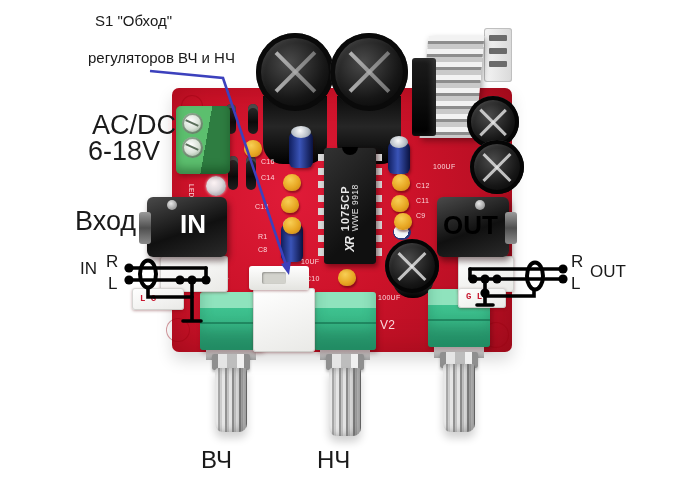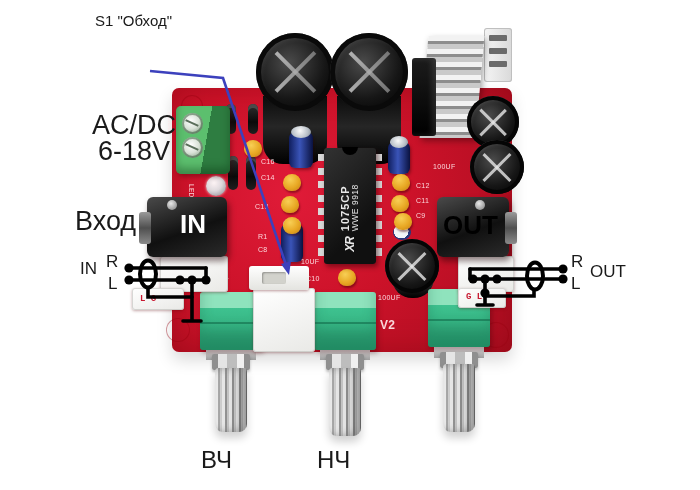--- a/index.html
+++ b/index.html
@@ -175,21 +175,21 @@
   <div class="silk" style="left:255px;top:203px;">C13</div>
   <div class="silk" style="left:258px;top:233px;">R1</div>
   <div class="silk" style="left:258px;top:246px;">C8</div>
   <div class="silk" style="left:306px;top:275px;">C10</div>
   <div class="silk" style="left:301px;top:258px;">10UF</div>
   <div class="silk" style="left:416px;top:182px;">C12</div>
   <div class="silk" style="left:416px;top:197px;">C11</div>
   <div class="silk" style="left:416px;top:212px;">C9</div>
   <div class="silk" style="left:433px;top:163px;">100UF</div>
   <div class="silk" style="left:378px;top:294px;">100UF</div>
-  <div class="silk" style="left:380px;top:318px;font-size:12px;font-weight:bold;">V2</div>
+  <div class="silk" style="left:380px;top:318px;font-size:12px;font-weight:normal;">V2</div>
   <div class="silk" style="left:220px;top:273px;">S1</div>
   <div class="silk" style="left:437px;top:234px;writing-mode:vertical-rl;font-size:6.5px;">OUT</div>
 
   <div class="whiteblock" style="left:160px;top:256px;width:68px;height:36px;"></div>
   <div class="whiteblock" style="left:132px;top:288px;width:52px;height:22px;"></div>
   <div class="silk-red" style="left:140px;top:294px;">L G</div>
   <div class="whiteblock" style="left:458px;top:256px;width:56px;height:36px;"></div>
   <div class="whiteblock" style="left:458px;top:288px;width:48px;height:20px;"></div>
   <div class="silk-red" style="left:466px;top:292px;">G L</div>
 
@@ -259,23 +259,24 @@
       <circle cx="563" cy="269" r="4.6"></circle>
         <circle cx="563" cy="279" r="4.6"></circle>
       <circle cx="473" cy="279" r="4.6"></circle>
         <circle cx="485" cy="279" r="4.6"></circle>
       <circle cx="497" cy="279" r="4.6"></circle>
         <circle cx="485" cy="293" r="4.6"></circle>
     </g>
   </svg>
 
   <div class="txt z30" style="left:95px;top:12px;font-size:15px;">S1 "Обход"</div>
+  <div class="txt z30" style="left:88px;top:49px;font-size:15px;">регуляторов ВЧ и НЧ</div>
 
   <div class="txt z30" style="left:88px;top:110px;width:92px;text-align:center;font-size:27px;">AC/DC</div>
-  <div class="txt z30" style="left:88px;top:136px;width:92px;text-align:center;font-size:27px;">6-18V</div>
+  <div class="txt z30" style="left:88px;top:136px;width:92px;font-size:27px;">6-18V</div>
 
   <div class="txt z30" style="left:75px;top:206px;font-size:27px;">Вход</div>
 
   <div class="txt z30" style="left:80px;top:259px;font-size:17px;">IN</div>
   <div class="txt z30" style="left:590px;top:262px;font-size:17px;">OUT</div>
 
   <div class="txt z30" style="left:106px;top:252px;font-size:17px;">R</div>
   <div class="txt z30" style="left:108px;top:274px;font-size:17px;">L</div>
   <div class="txt z30" style="left:571px;top:252px;font-size:17px;">R</div>
   <div class="txt z30" style="left:571px;top:274px;font-size:17px;">L</div>

